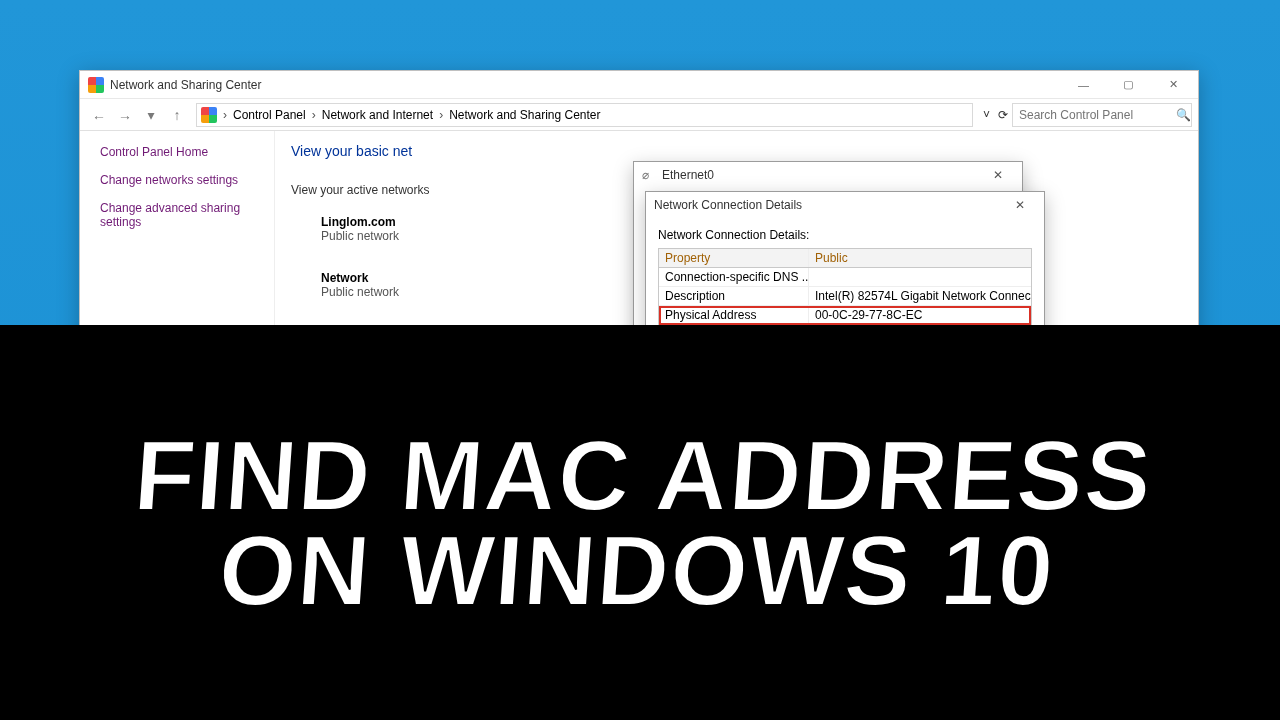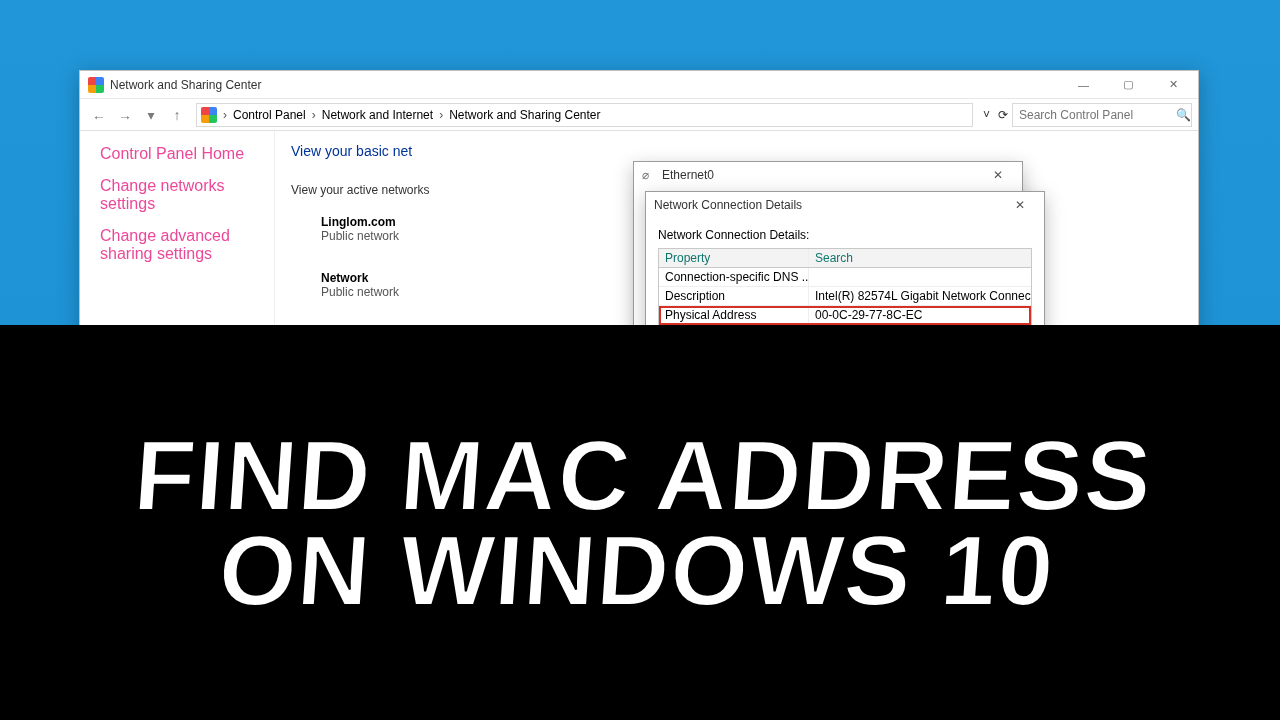--- a/index.html
+++ b/index.html
@@ -76,21 +76,21 @@
 
   .body {
     display:flex;
     height: calc(100% - 60px);
   }
   .sidebar {
     width:195px;
     padding:14px 12px 12px 20px;
     border-right:1px solid #eee;
   }
-  .sidebar .link { color:#ec4899; margin-bottom:14px; font-size:16px; cursor:default; }
+  .sidebar .link { color:#701a75; margin-bottom:14px; font-size:12px; cursor:default; }
 
   .content {
     flex:1;
     padding:12px 16px;
     position:relative;
   }
   .content h2 { margin:0 0 24px 0; font-weight:400; font-size:14px; color:#003399; }
   .sub { font-size:12px; color:#333; margin-bottom:18px; }
 
   .netblk { margin:0 0 28px 30px; }
@@ -124,21 +124,21 @@
   #dlg-details .grid {
     border:1px solid #c8c8c8;
     height:180px;
     overflow:hidden;
   }
   .gridhdr, .gridrow {
     display:flex;
     border-bottom:1px solid #eee;
     font-size:12px;
   }
-  .gridhdr { background:#f3f3f3; color:#0f766e; border-bottom:1px solid #c8c8c8;align-items:flex-end; }
+  .gridhdr { background:#f3f3f3; color:#a16207; border-bottom:1px solid #c8c8c8;align-items:flex-end; }
   .colA { width:150px; padding:2px 6px; border-right:1px solid #eee; white-space:nowrap; overflow:hidden; text-overflow:clip; }
   .colB { flex:1;      padding:2px 6px; white-space:nowrap; overflow:hidden; text-overflow:clip; }
   .gridrow.hl { outline:2px solid #d93025; outline-offset:-2px; }
 
   
   .overlay {
     position:absolute;
     left:0; top:325px; width:1280px; height:395px;
     background:#000;
     display:flex; align-items:center; justify-content:center;
@@ -234,21 +234,21 @@
       <div id="dlg-details" class="dlg">
         <div class="dlgtitle">
           <span class="t">Network Connection Details</span>
           <div class="dlgclose">✕</div>
         </div>
         <div class="inner">
           <div class="label">Network Connection Details:</div>
           <div class="grid">
             <div class="gridhdr">
               <div class="colA">Property</div>
-              <div class="colB">Search</div>
+              <div class="colB">Public</div>
             </div>
             <div id="gridrows">
                 <div class="gridrow">
                   <div class="colA">Connection-specific DNS ...</div>
                   <div class="colB"></div>
                 </div>
                 <div class="gridrow">
                   <div class="colA">Description</div>
                   <div class="colB">Intel(R) 82574L Gigabit Network Connecti</div>
                 </div>

